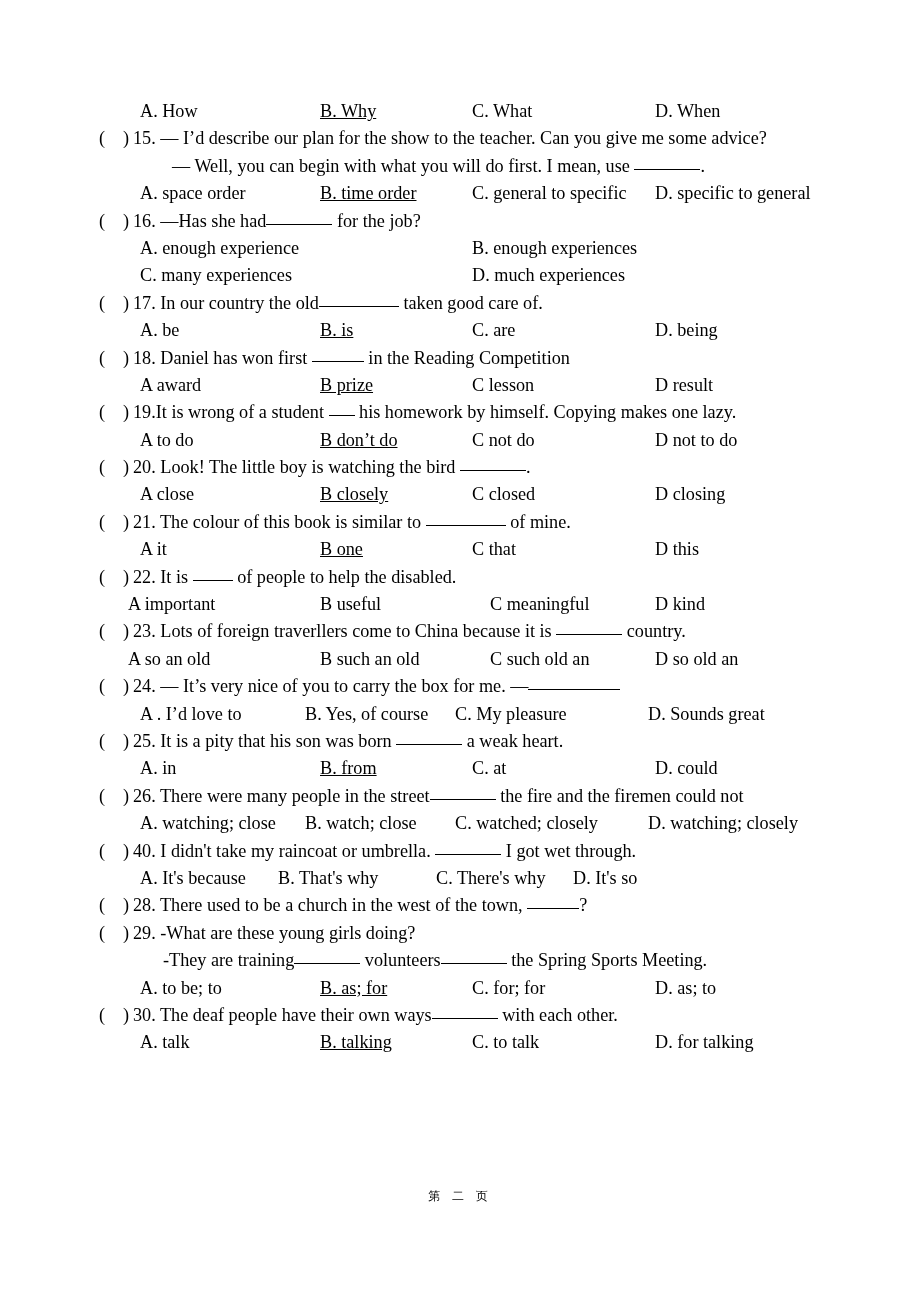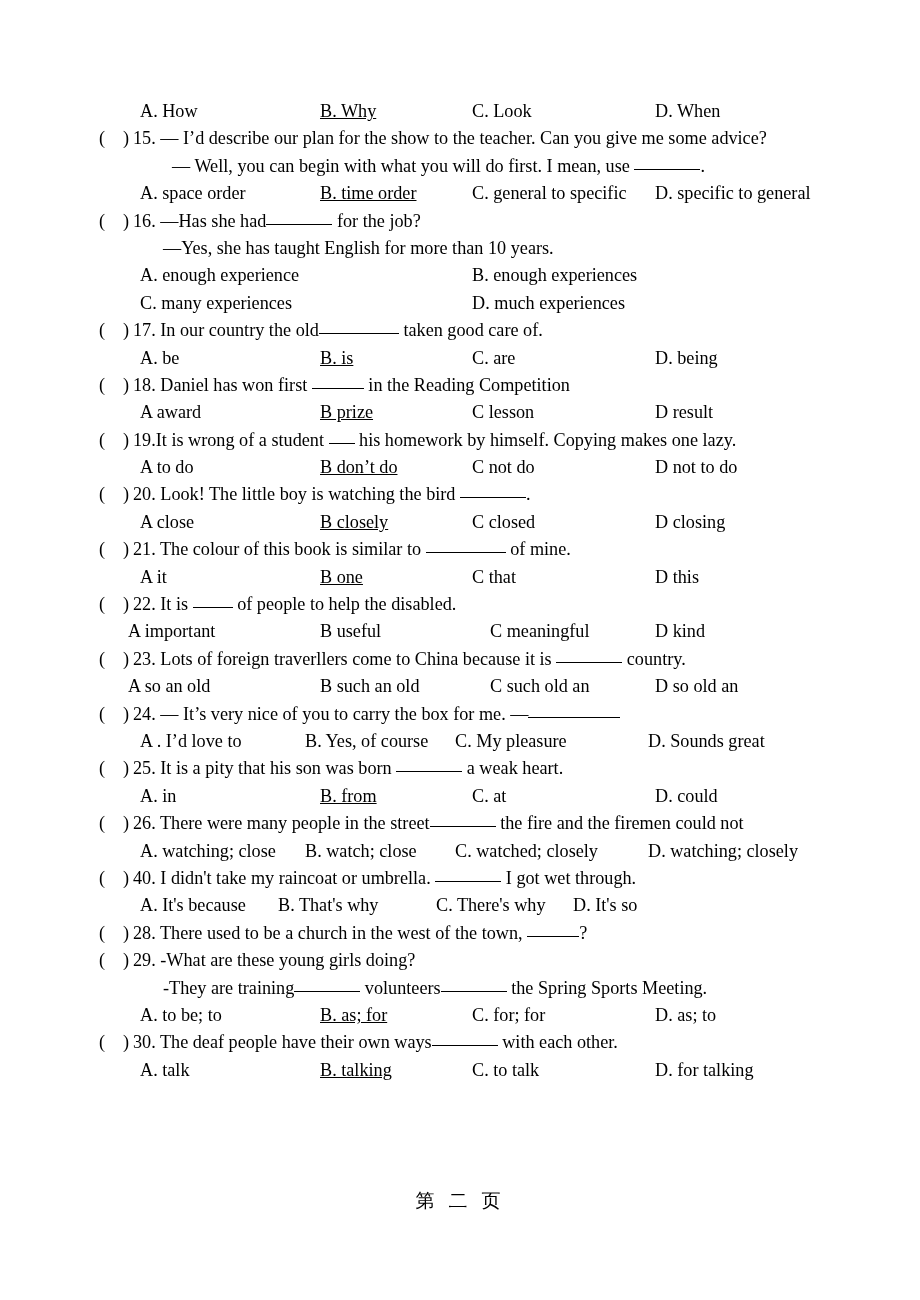--- a/index.html
+++ b/index.html
@@ -103,35 +103,35 @@
   .bl-l  { width: 66px; }
   .bl-xl { width: 80px; }
   .bl-xxl{ width: 92px; }
   
   .footer {
     position: absolute;
     left: 0;
     top: 1188px;
     width: 920px;
     text-align: center;
-    font-size: 19px;
+    font-size: 12px;
     font-family: "DejaVu Sans", "Liberation Sans", sans-serif;
     letter-spacing: 4px;
   }
 </style>
 </head>
 <body>
 
 <div class="page">
   <div class="content">
 
     <div class="line">
       <span class="opt c1">A. How</span>
       <span class="opt c2">B. Why</span>
-      <span class="opt c3">C. Look</span>
+      <span class="opt c3">C. What</span>
       <span class="opt c4">D. When</span>
     </div>
 
     <div class="line">
       <span class="paren-open">(</span>
       <span class="paren-close">)</span>
       <span class="stem">15. — I’d describe our plan for the show to the teacher. Can you give me some advice?</span>
     </div>
     <div class="line">
       <span class="stem-cont indent"><span>— Well, you can begin with what you will do first. I mean, use </span><span class="blank bl-l"></span><span>.</span></span>
@@ -142,23 +142,20 @@
       <span class="opt c3">C. general to specific</span>
       <span class="opt c4">D. specific to general</span>
     </div>
 
     <div class="line">
       <span class="paren-open">(</span>
       <span class="paren-close">)</span>
       <span class="stem"><span>16. —Has she had</span><span class="blank bl-l"></span><span> for the job?</span></span>
     </div>
     <div class="line">
-      <span class="stem-cont indent2">—Yes, she has taught English for more than 10 years.</span>
-    </div>
-    <div class="line">
       <span class="opt w1">A. enough experience</span>
       <span class="opt w2">B. enough experiences</span>
     </div>
     <div class="line">
       <span class="opt w1">C. many experiences</span>
       <span class="opt w2">D. much experiences</span>
     </div>
 
     <div class="line">
       <span class="paren-open">(</span>

